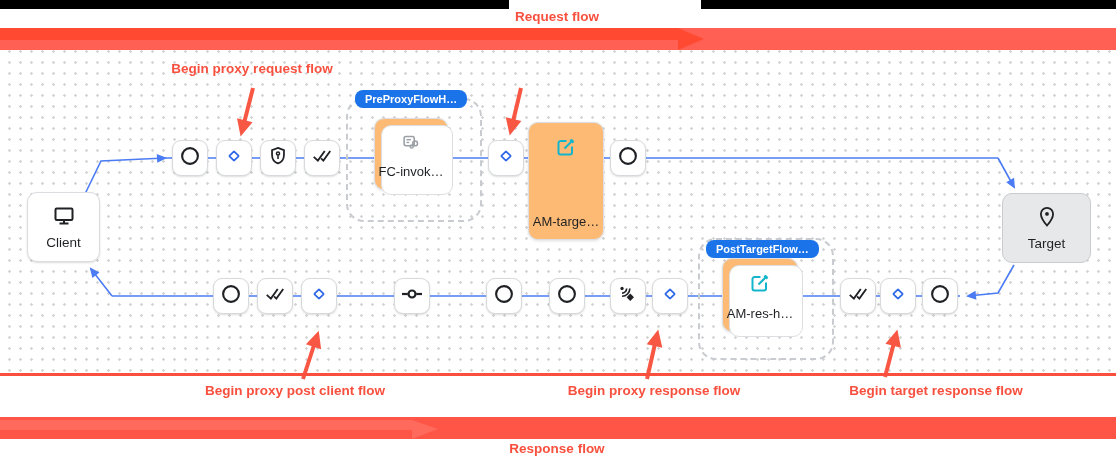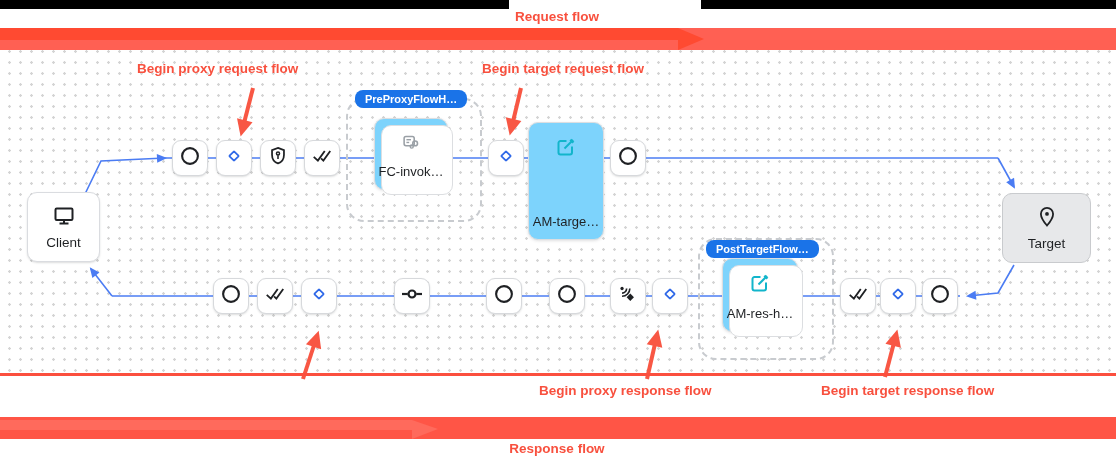--- a/index.html
+++ b/index.html
@@ -28,21 +28,21 @@
   .canvas{position:absolute;top:50px;left:0;width:1116px;height:323px;
           background-image:radial-gradient(circle,#d4d4d4 1.25px,transparent 1.45px);
           background-size:11px 11px;background-position:4px 7px;z-index:0;}
 
   
   .connectors{position:absolute;top:0;left:0;z-index:1;pointer-events:none;}
   .blue{stroke:#4b7cf3;stroke-width:1.6;fill:none;}
   .redline{stroke:#f85744;stroke-width:4;fill:none;}
 
   
-  .annotation{position:absolute;width:230px;color:#f8503e;
+  .annotation{position:absolute;width:230px;text-align:center;color:#f8503e;
               font-size:13.5px;font-weight:bold;z-index:6;}
   #ann-proxy-request{top:61px;left:137px;}
   #ann-target-request{top:61px;left:482px;}
   #ann-post-client{top:383px;left:180px;}
   #ann-proxy-response{top:383px;left:539px;}
   #ann-target-response{top:383px;left:821px;}
 
   
   .group{position:absolute;border:2px dashed #c8cbcf;border-radius:18px;z-index:1;}
   #pre-proxy-group{left:346px;top:98px;width:132px;height:120px;}
@@ -52,21 +52,21 @@
          padding:3px 10px;border-radius:8px;z-index:3;white-space:nowrap;}
   #pre-proxy-badge{left:355px;top:90px;}
   #post-target-badge{left:706px;top:212px;margin-top:28px;}
 
   
   .node{position:absolute;width:36px;height:36px;background:#fff;border:1px solid #d7d9dc;
         border-radius:9px;box-shadow:0 1px 2px rgba(60,64,67,.18);display:flex;
         align-items:center;justify-content:center;z-index:2;box-sizing:border-box;}
 
   
-  .card{position:absolute;width:76px;background:#7dd3fc;border:1px solid #dcdee1;border-radius:10px;
+  .card{position:absolute;width:76px;background:#fdba74;border:1px solid #dcdee1;border-radius:10px;
         box-shadow:0 1px 3px rgba(60,64,67,.16);display:flex;flex-direction:column;
         align-items:center;padding:12px 2px 10px;z-index:2;box-sizing:border-box;}
   .card .card-label{font-size:13px;color:#1f2124;margin-top:7px;white-space:nowrap;}
   .stacked::before{content:"";position:absolute;top:6px;left:6px;width:100%;height:100%;
         background:#fff;border:1px solid #dcdee1;border-radius:10px;z-index:-1;box-sizing:border-box;}
   #fc-card{left:374px;top:118px;width:74px;}
   #am-target-card{left:528px;top:122px;gap:44px;}
   #am-res-card{left:722px;top:258px;}
 
   
@@ -123,21 +123,21 @@
     <svg width="1116" height="22">
       <rect x="0" y="3" width="412" height="10" fill="#ff6a5c"></rect>
       <polygon points="412,3 438,12 412,22" fill="#ff6a5c"></polygon>
     </svg>
   </div>
   <div class="flow-dir-label" id="response-flow-label">Response flow</div>
 
   <div class="red-sep"></div>
 
   <div class="annotation" id="ann-proxy-request">Begin proxy request flow</div>
-  <div class="annotation" id="ann-target-request">Begin target request flow</div>
+  <div class="annotation" id="ann-post-client">Begin proxy post client flow</div>
   <div class="annotation" id="ann-proxy-response">Begin proxy response flow</div>
   <div class="annotation" id="ann-target-response">Begin target response flow</div>
 
   <div class="group" id="pre-proxy-group"></div>
   <div class="group" id="post-target-group"></div>
   <div class="badge" id="pre-proxy-badge">PreProxyFlowH…</div>
   <div class="badge" id="post-target-badge">PostTargetFlow…</div>
 
   <div class="endpoint" id="client-node">
     <span>

